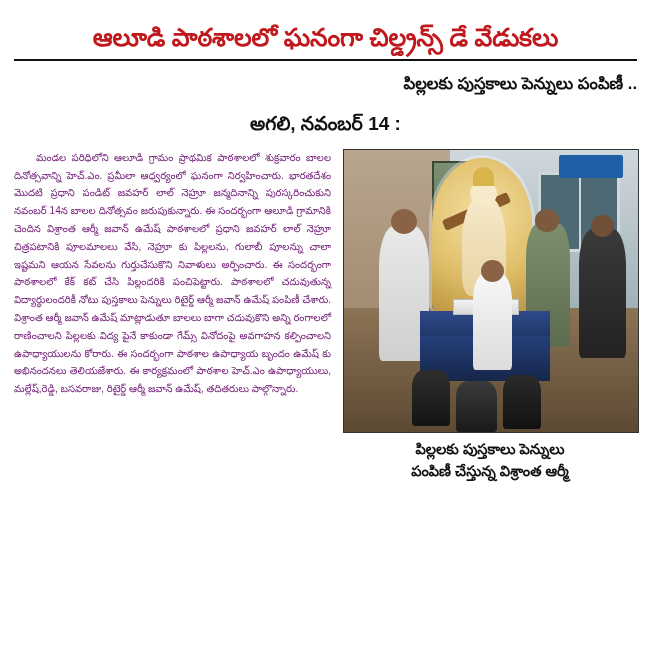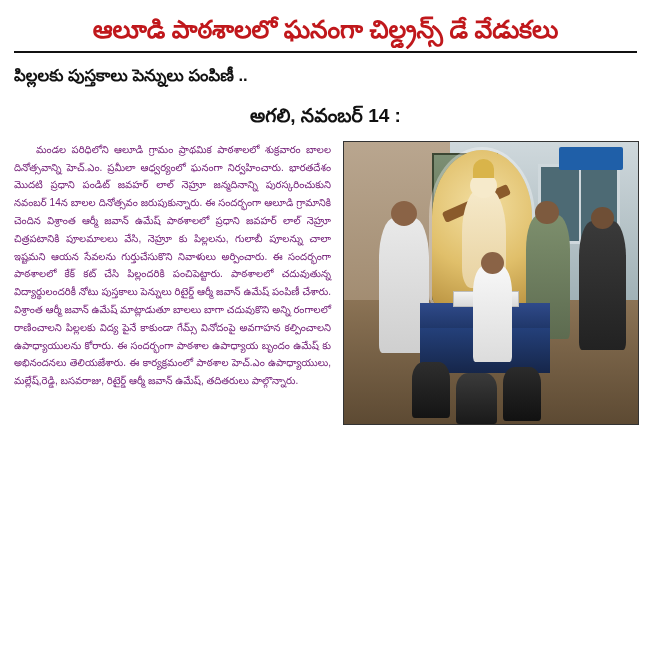--- a/index.html
+++ b/index.html
@@ -22,31 +22,31 @@
     padding: 10px 14px 0 14px;
   }
   .headline {
     text-align: center;
     font-family: "Liberation Sans", sans-serif;
     font-weight: bold;
     font-size: 25px;
     line-height: 1.25;
     color: #c0181c;
     letter-spacing: -0.2px;
-    margin: 4px 0 2px 0;
+    margin: 12px 0 2px 0;
     white-space: nowrap;
   }
   .rule {
     width: 100%;
     height: 2px;
     background: #111111;
     margin: 6px 0 10px 0;
   }
   .subhead {
-    text-align: left;
+    text-align: right;
     font-weight: bold;
     font-size: 16.5px;
     line-height: 1.55;
     color: #111111;
     margin: 0 0 4px 0;
   }
   .subhead div {
     white-space: nowrap;
   }
   .dateline {
@@ -248,17 +248,21 @@
       <div class="ph-man-r2-head"></div>
       <div class="ph-table"></div>
       <div class="ph-books"></div>
       <div class="ph-table-cloth"></div>
       <div class="ph-boy"></div>
       <div class="ph-boy-head"></div>
       <div class="ph-kid-a"></div>
       <div class="ph-kid-b"></div>
       <div class="ph-kid-c"></div>
     </div>
+    <div class="caption">
+      <div>పిల్లలకు పుస్తకాలు పెన్నులు</div>
+      <div>పంపిణీ చేస్తున్న విశ్రాంత ఆర్మీ</div>
+    </div>
   </div>
 
   <p class="body-text"><span class="indent"></span><span>మండల పరిధిలోని ఆలూడి గ్రామం ప్రాథమిక పాఠశాలలో శుక్రవారం బాలల దినోత్సవాన్ని హెచ్.ఎం. ప్రమీలా ఆధ్వర్యంలో ఘనంగా నిర్వహించారు. భారతదేశం మొదటి ప్రధాని పండిట్ జవహర్ లాల్ నెహ్రూ జన్మదినాన్ని పురస్కరించుకుని నవంబర్ 14న బాలల దినోత్సవం జరుపుకున్నారు. ఈ సందర్భంగా ఆలూడి గ్రామానికి చెందిన విశ్రాంత ఆర్మీ జవాన్ ఉమేష్ పాఠశాలలో ప్రధాని జవహర్ లాల్ నెహ్రూ చిత్రపటానికి పూలమాలలు వేసి, నెహ్రూ కు పిల్లలను, గులాబీ పూలన్ను చాలా ఇష్టమని ఆయన సేవలను గుర్తుచేసుకొని నివాళులు అర్పించారు. ఈ సందర్భంగా పాఠశాలలో కేక్ కట్ చేసి పిల్లందరికి పంచిపెట్టారు. పాఠశాలలో చదువుతున్న విద్యార్థులందరికీ నోటు పుస్తకాలు పెన్నులు రిటైర్డ్ ఆర్మీ జవాన్ ఉమేష్ పంపిణీ చేశారు. విశ్రాంత ఆర్మీ జవాన్ ఉమేష్ మాట్లాడుతూ బాలలు బాగా చదువుకొని అన్ని రంగాలలో రాణించాలని పిల్లలకు విద్య పైనే కాకుండా గేమ్స్ వినోదంపై అవగాహన కల్పించాలని ఉపాధ్యాయులను కోరారు. ఈ సందర్భంగా పాఠశాల ఉపాధ్యాయ బృందం ఉమేష్ కు అభినందనలు తెలియజేశారు. ఈ కార్యక్రమంలో పాఠశాల హెచ్.ఎం ఉపాధ్యాయులు, మల్లేష్,రెడ్డి, బసవరాజు, రిటైర్డ్ ఆర్మీ జవాన్ ఉమేష్, తదితరులు పాల్గొన్నారు.</span></p>
 
 </div>
 
 </body></html>

